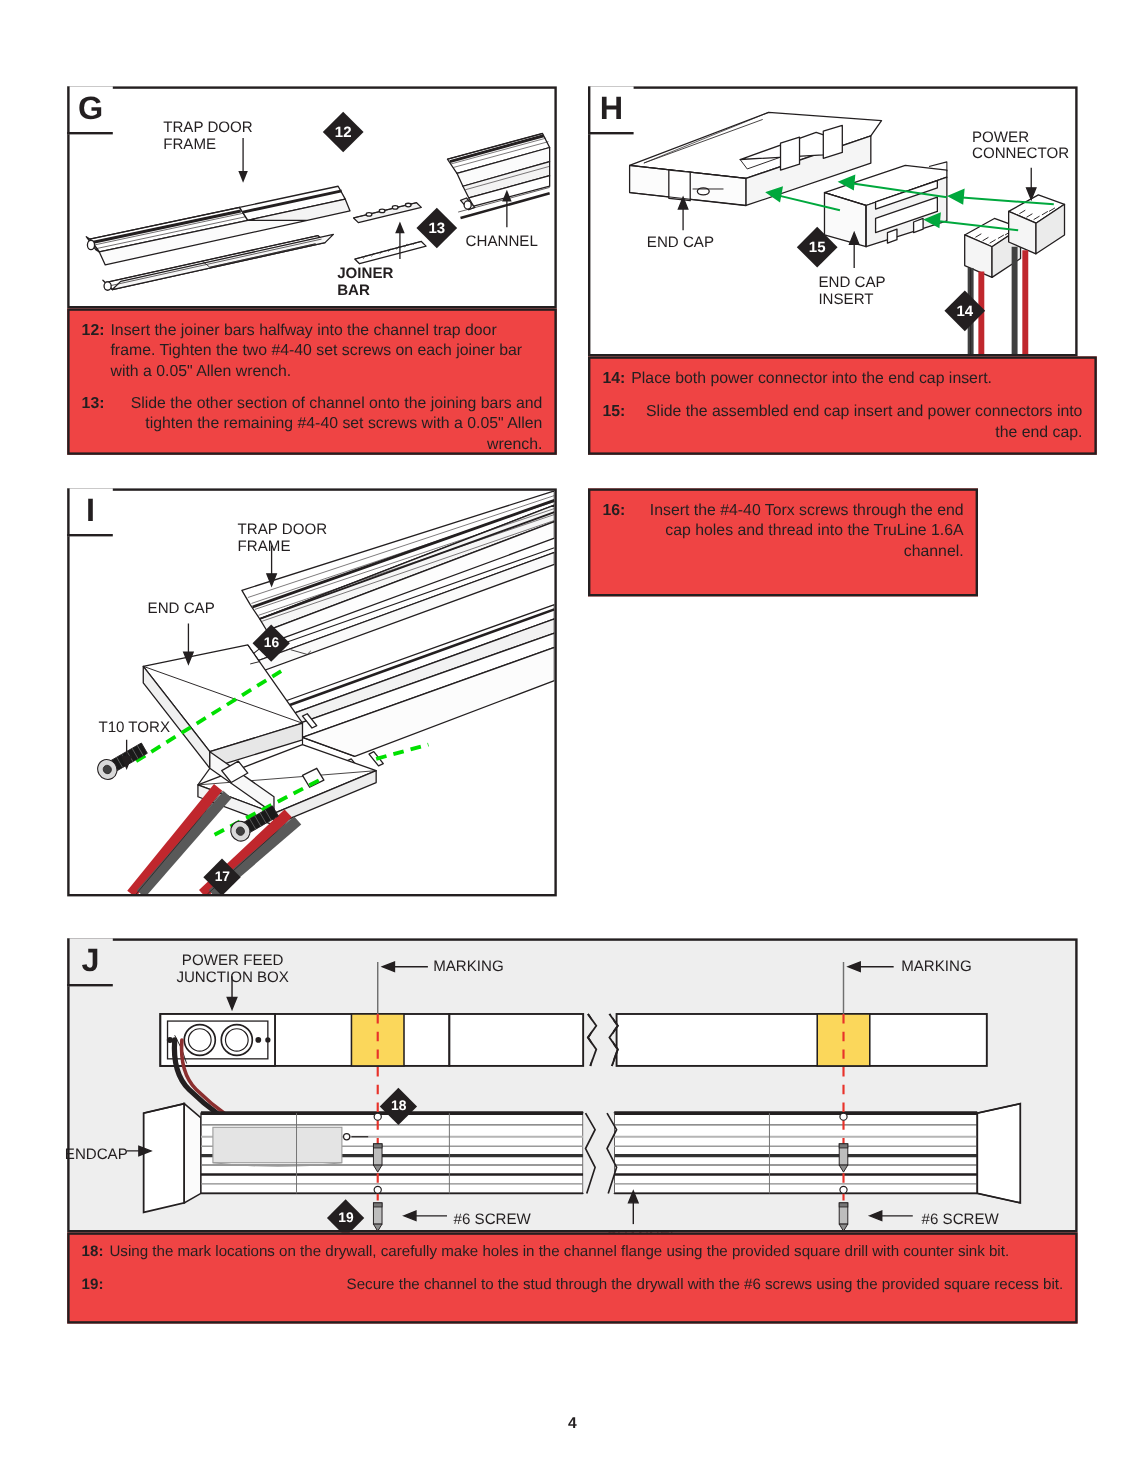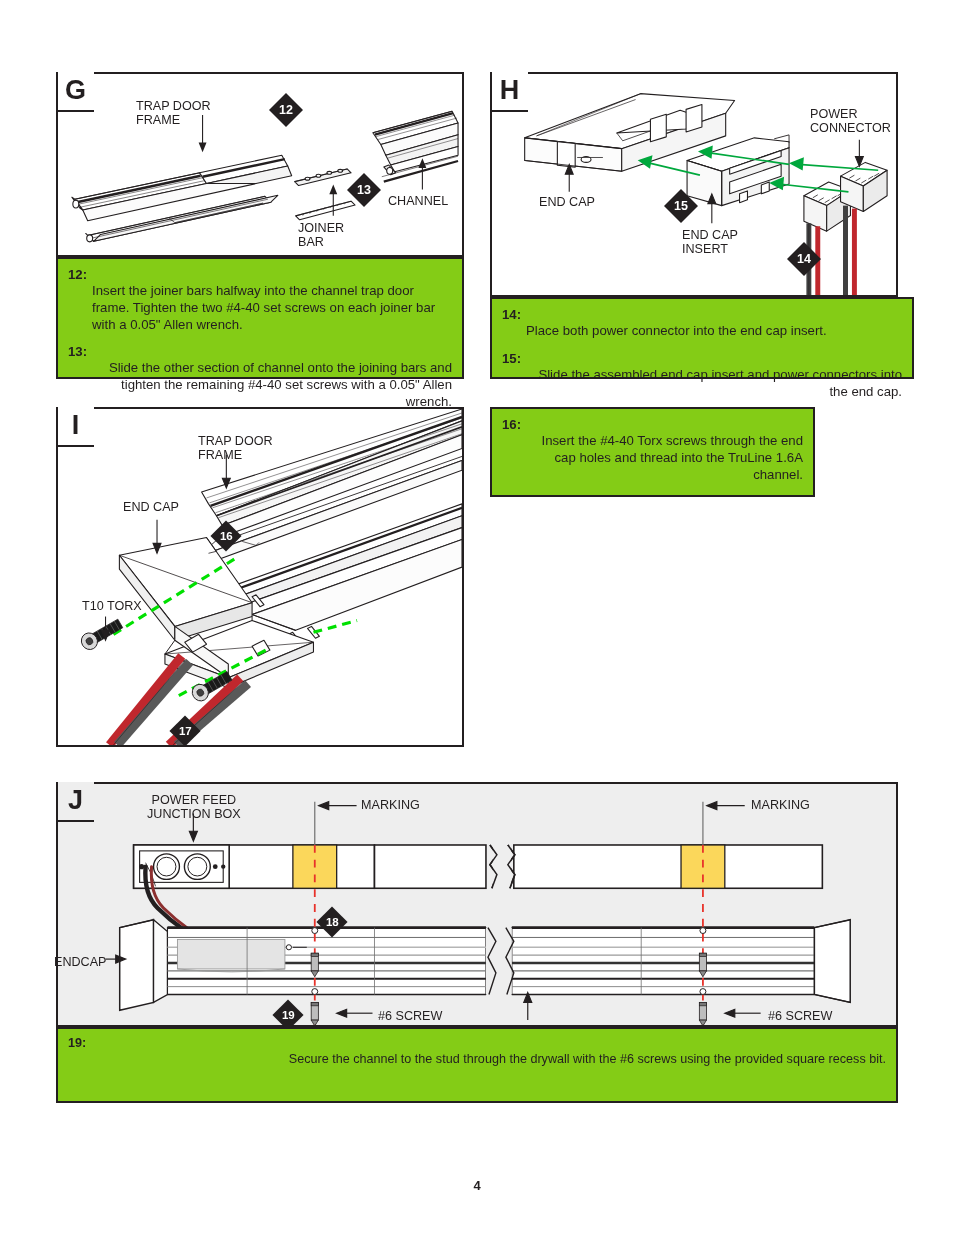--- a/index.html
+++ b/index.html
@@ -11,26 +11,26 @@
   .panel{position:absolute;box-sizing:border-box;border:2.5px solid #231f20;background:#fff;}
   .panel.shaded{background:#eeeeee;}
   .letterbox{position:absolute;left:-2.5px;top:-2.5px;width:36px;height:38px;
              background:#fff;border-left:2.5px solid #231f20;border-bottom:2.5px solid #231f20;
              display:flex;align-items:center;justify-content:center;z-index:6;}
   .letterbox.shaded{background:#eeeeee;}
   .letterbox span{font-size:27px;font-weight:bold;line-height:1;color:#231f20;
                   font-family:"Liberation Sans",sans-serif;}
 
   
-  .steps{position:absolute;box-sizing:border-box;border:2.5px solid #231f20;background:#84cc16;
+  .steps{position:absolute;box-sizing:border-box;border:2.5px solid #231f20;background:#ef4444;
          padding:8px 10px 8px 10px;}
   .step{display:flex;font-size:13.2px;line-height:1.27;margin-bottom:11px;}
   .step:last-child{margin-bottom:0;text-align:right;}
   .step .num{font-weight:bold;flex:0 0 auto;margin-right:5px;white-space:nowrap;}
-  .step .txt{flex:1 1 auto;margin-top:16px;}
+  .step .txt{flex:1 1 auto;}
   .steps.compact .step{font-size:12.6px;line-height:1.24;}
 
   
   .art{position:absolute;left:0;top:0;width:100%;height:100%;}
   .lbl{position:absolute;font-size:12.6px;line-height:1.15;color:#231f20;white-space:pre;}
   .diamond{position:absolute;width:24px;height:24px;background:#231f20;
            transform:rotate(45deg);display:flex;align-items:center;justify-content:center;}
   .diamond i{transform:rotate(-45deg);color:#fff;font-style:normal;font-weight:bold;
              font-size:12.5px;font-family:"Liberation Sans",sans-serif;}
   .diamond.d22{width:22px;height:22px;}
@@ -116,21 +116,21 @@
         <path d="M146 80 L142 70 L150 70 Z" fill="#231f20" stroke="none"></path>
         <path d="M278 145 L278 119" stroke-width="1.1"></path>
         <path d="M278 113 L274 123 L282 123 Z" fill="#231f20" stroke="none"></path>
         <path d="M368 118 L368 92" stroke-width="1.1"></path>
         <path d="M368 86 L364 96 L372 96 Z" fill="#231f20" stroke="none"></path>
       </g>
     </svg>
 
     <div class="lbl" style="left:78px;top:25px;">TRAP DOOR
 FRAME</div>
-    <div class="lbl" style="left:240px;top:147px;">JOINER
+    <div class="lbl" style="left:223px;top:147px;font-weight:bold;">JOINER
 BAR</div>
     <div class="lbl" style="left:330px;top:120px;">CHANNEL</div>
 
     <div class="diamond" style="left:216px;top:24px;">
       <i>12</i>
       </div>
     <div class="diamond" style="left:294px;top:104px;">
       <i>13</i>
       </div>
   </div>
@@ -544,20 +544,24 @@
     <div class="diamond d22" style="left:263px;top:127px;">
       <i>18</i>
       </div>
     <div class="diamond d22" style="left:219px;top:220px;">
       <i>19</i>
       </div>
   </div>
 
   <div class="steps compact" style="left:56px;top:1027px;width:842px;height:76px;padding:7px 10px;">
     <div class="step">
+      <span class="num">18:</span>
+      <span class="txt">Using the mark locations on the drywall, carefully make holes in the channel flange using the provided square drill with counter sink bit.</span>
+    </div>
+    <div class="step">
       <span class="num">19:</span>
       <span class="txt">Secure the channel to the stud through the drywall with the #6 screws using the provided square recess bit.</span>
     </div>
   </div>
 
   <div class="pageno" style="left:0;top:1178px;">4</div>
 
 </div>
 
 </body></html>

